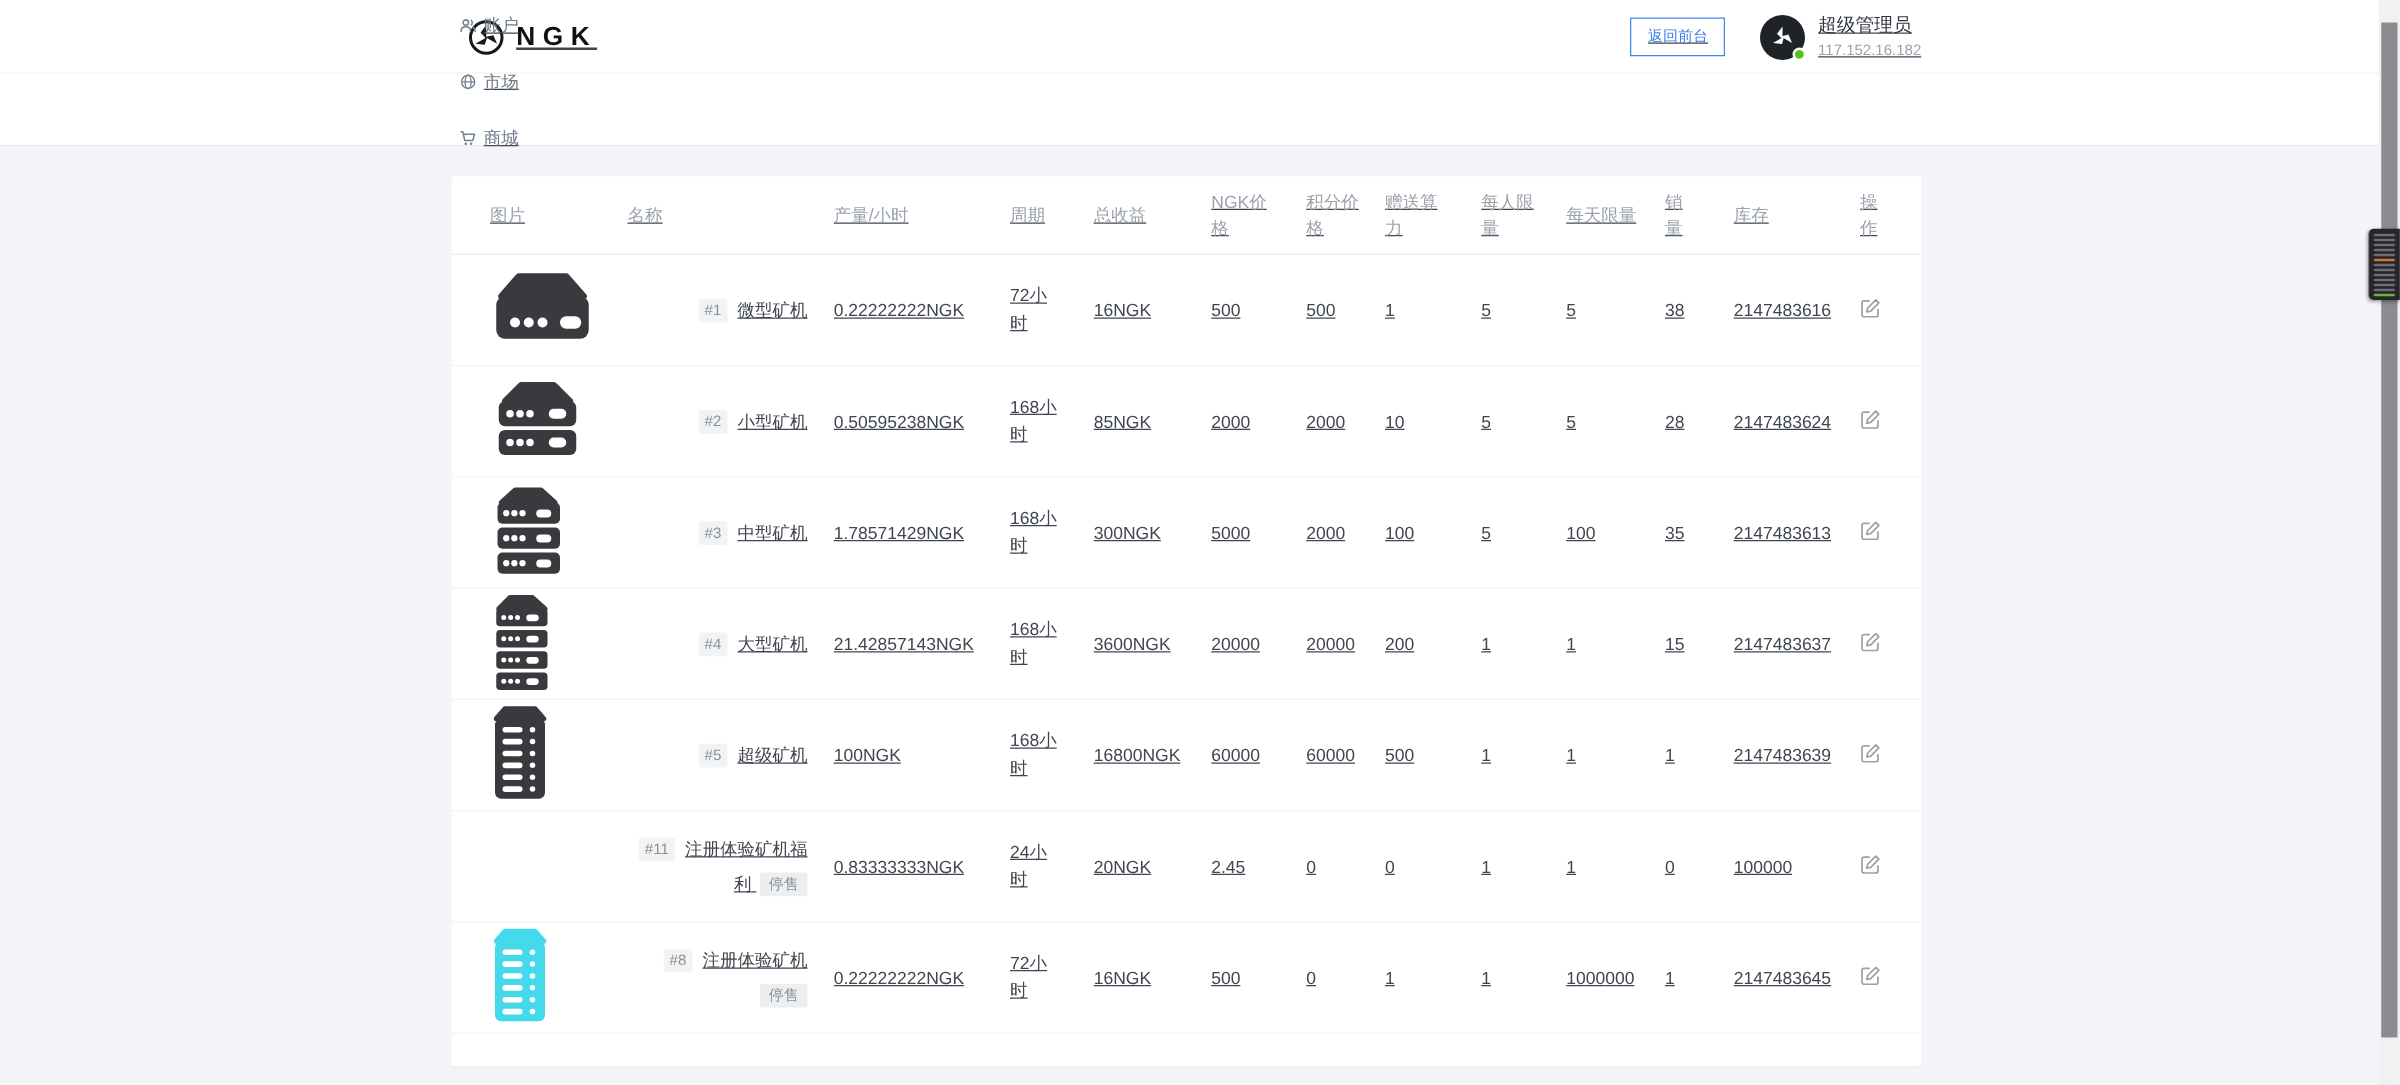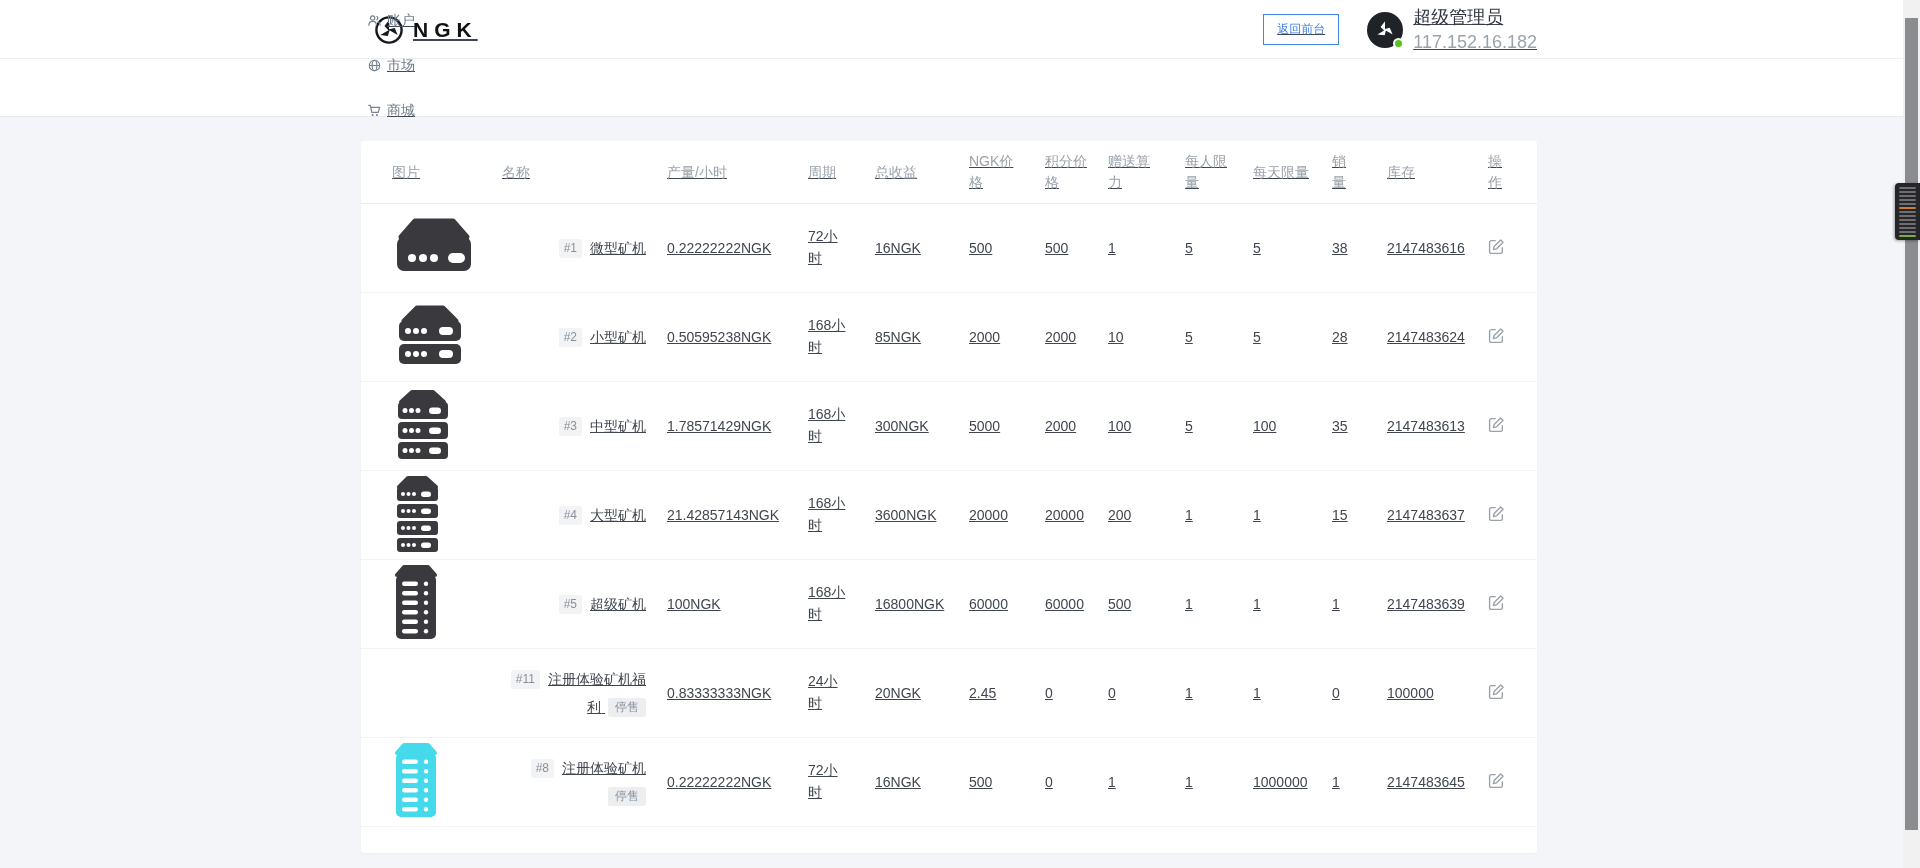--- a/index.html
+++ b/index.html
@@ -19,22 +19,22 @@
   .brand-text { font-size: 21px; font-weight: 700; letter-spacing: 6px; color: #101114; margin-left: 9px; }
   .topbar-right { margin-left: auto; display: flex; align-items: center; }
   .back-btn {
     font-family: inherit; font-size: 12px; color: #3d7ee8; background: #fff;
     border: 1px solid #4285e8; border-radius: 0; padding: 6px 13px; cursor: pointer;
   }
   .avatar-wrap { position: relative; width: 36px; height: 36px; margin-left: 28px; cursor: pointer; }
   .avatar-circle { width: 36px; height: 36px; border-radius: 50%; background: #1f2227; display: flex; align-items: center; justify-content: center; }
   .status-dot { position: absolute; right: -1px; bottom: -1px; width: 11px; height: 11px; border-radius: 50%; background: #52c41a; border: 2px solid #fff; }
   .admin-meta { margin-left: 10px; }
-  .admin-name { font-size: 18px; color: #2f3540; line-height: 1.25; }
-  .admin-ip { font-size: 18px; color: #9aa3ac; margin-top: 3px; }
+  .admin-name { font-size: 15px; color: #2f3540; line-height: 1.25; }
+  .admin-ip { font-size: 12px; color: #9aa3ac; margin-top: 3px; }
 
   
   .navbar { background: #fff; height: 58px; border-bottom: 1px solid #e9ebef; }
   .nav-inner { display: flex; align-items: center; height: 58px; }
   .nav-items { display: flex; align-items: center; gap: 19px; margin-left: 4px; flex-direction: column; }
   .nav-item { display: inline-flex; align-items: center; gap: 5px; font-size: 14px; color: #6f7b89; text-decoration: none; cursor: pointer; padding: 4px 2px; }
   .nav-ic { display: inline-flex; }
   .search-box { position: relative; margin-left: auto; width: 273px; height: 40px; }
   .search-box input {
     width: 100%; height: 100%; border: 1px solid #dadee3; border-radius: 4px;

